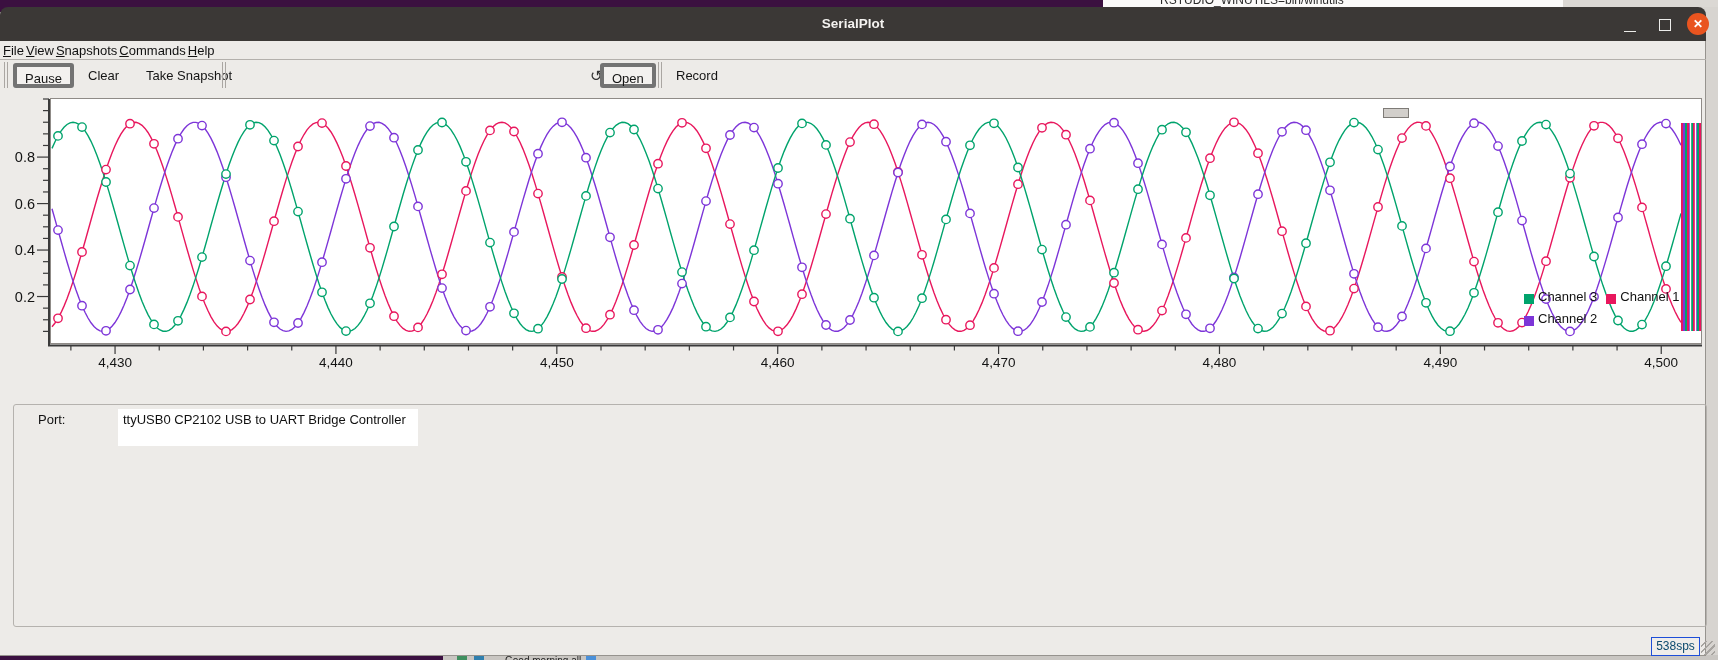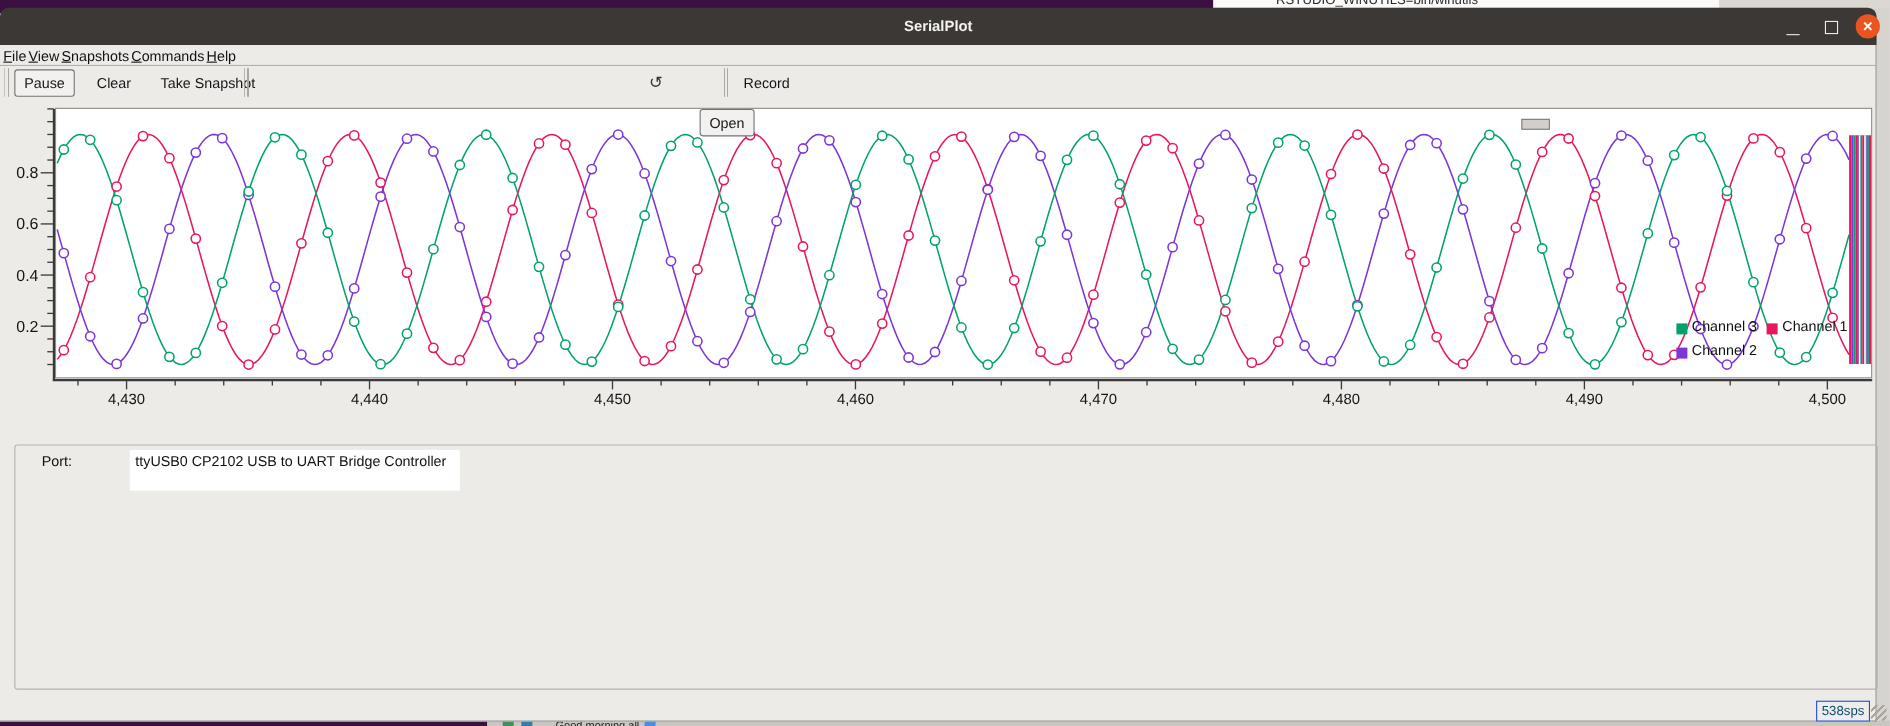--- a/index.html
+++ b/index.html
@@ -36,21 +36,21 @@
   #menubar{left:2px;top:42px;height:17px;display:flex;z-index:3;}
   .menu-item{font-size:13px;color:#111;padding:0 1px;line-height:17px;cursor:default;}
   .mnemonic{text-decoration:underline;}
   #menubar-divider{left:0;top:59px;width:1706px;height:0;border-top:1px solid #b3b0ac;z-index:3;}
 
   
   .tb-handle{top:62px;width:5px;height:26px;z-index:3;
     background:repeating-linear-gradient(90deg,#aaa6a2 0 1px,transparent 1px 3px);}
   .tbtn{top:63px;height:25px;font-size:13px;color:#151515;line-height:25px;padding:0 8px;
     background:transparent;border:none;z-index:3;}
-  .tbtn.outlined{background:#f3f1ef;border:1px solid #737373;border-radius:3px;line-height:23px;}
+  .tbtn.outlined{background:#f3f1ef;border:4px solid #737373;border-radius:3px;line-height:23px;}
   #refresh-btn{top:63px;height:25px;font-size:15px;color:#333;line-height:24px;z-index:3;background:none;border:none;}
 
   
   #plot-svg{left:0;top:0;width:1718px;height:660px;z-index:2;pointer-events:none;}
 
   
   .legend-row{display:flex;gap:9px;z-index:4;}
   .legend-item{display:flex;align-items:flex-end;gap:4px;}
   .legend-swatch{width:10px;height:10px;display:inline-block;}
   .legend-label{font-size:13px;color:#111;white-space:nowrap;}
@@ -110,21 +110,21 @@
   <div class="menu-item"><span class="mnemonic">H</span><span>elp</span></div>
 </div>
 <div class="abs" id="menubar-divider"></div>
 
 <div class="abs tb-handle" style="left:4px;"></div>
 <button class="abs tbtn outlined" style="left:13px;" id="pause-btn">Pause</button>
 <button class="abs tbtn" style="left:80px;">Clear</button>
 <button class="abs tbtn" style="left:138px;">Take Snapshot</button>
 <div class="abs tb-handle" style="left:222px;"></div>
 <button class="abs" id="refresh-btn" style="left:584px;"><span>↺</span></button>
-<button class="abs tbtn outlined" style="left:636px;margin-top:36px;">Open</button>
+<button class="abs tbtn outlined" style="left:600px;">Open</button>
 <div class="abs tb-handle" style="left:658px;"></div>
 <button class="abs tbtn" style="left:668px;">Record</button>
 
 <svg class="abs" id="plot-svg" viewBox="0 0 1718 660">
     <rect x="50.5" y="98.5" width="1651" height="245" fill="#ffffff" stroke="#8f8b87" stroke-width="1"></rect>
     <clipPath id="cv">
       <rect x="51" y="99" width="1650" height="244"></rect>
     </clipPath>
     <line x1="49" y1="99" x2="49" y2="346" stroke="#3a3a3a" stroke-width="2"></line>
     <line x1="48" y1="345.5" x2="1702" y2="345.5" stroke="#3a3a3a" stroke-width="2"></line>

